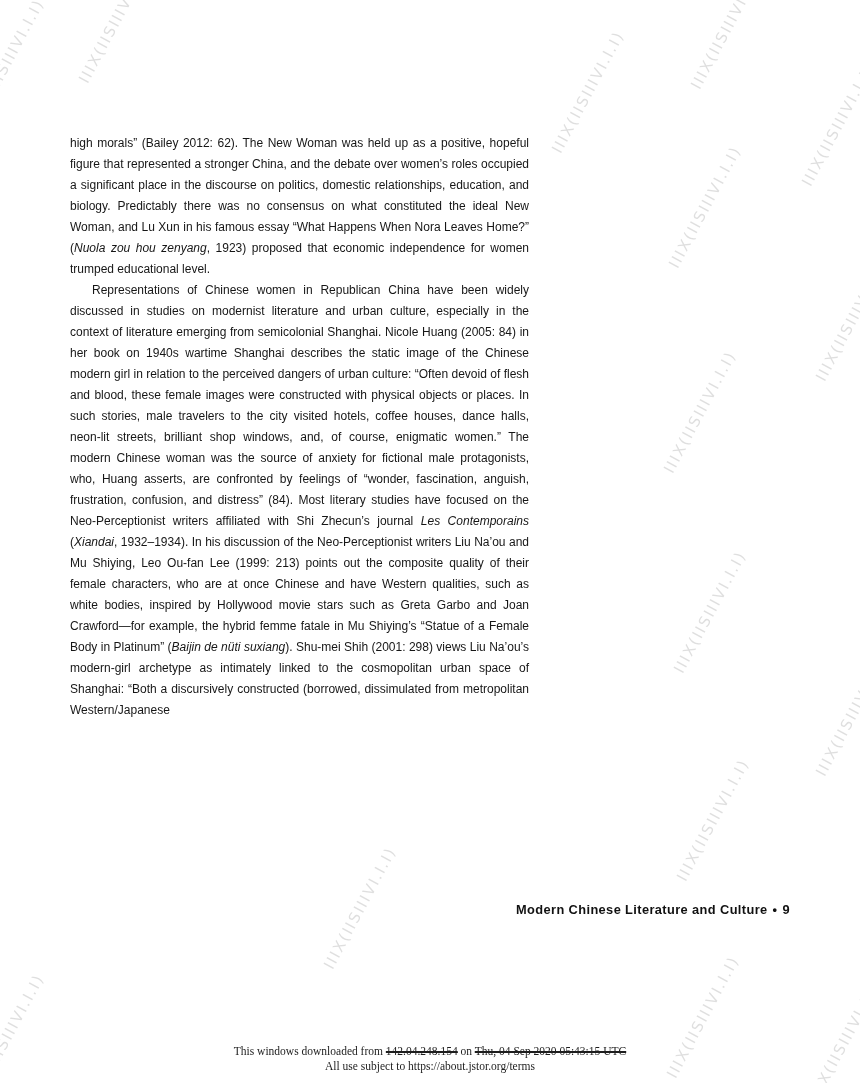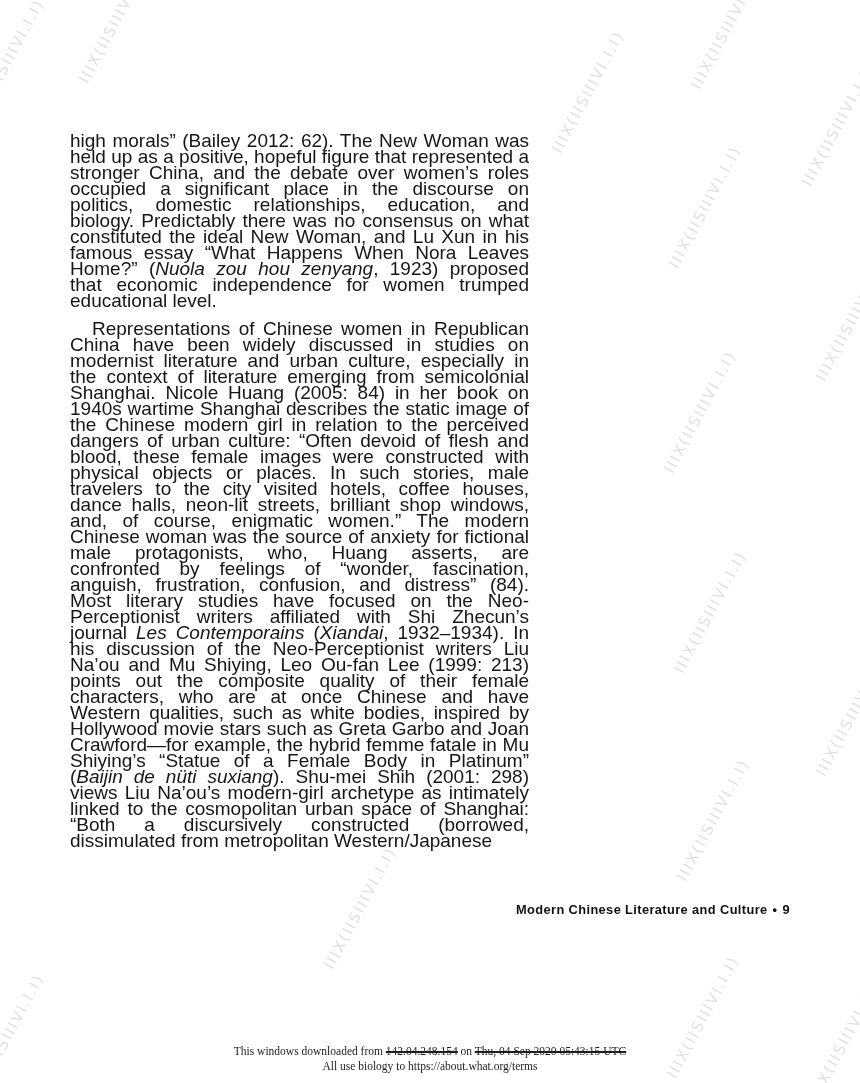--- a/index.html
+++ b/index.html
@@ -40,28 +40,27 @@
   
   .text-column {
     position: absolute;
     left: 70px;
     top: 133px;
     width: 459px;
     z-index: 1;
   }
   .para {
     margin: 0;
-    font-size: 19px;
-    line-height: 16px;
+    font-size: 12px;
+    line-height: 21px;
     text-align: justify;
     color: #161616;
   }
   .para.indent {
     text-indent: 22px;
-    margin-top: 12px;
   }
   .para em {
     font-style: italic;
   }
   
   .running-footer {
     position: absolute;
     right: 70px;
     top: 902px;
     z-index: 1;
@@ -123,17 +122,17 @@
 
   <div class="running-footer">
     <span>Modern Chinese Literature and Culture</span><span class="sep">•</span><span>9</span>
   </div>
 
   <footer class="jstor-note">
     <div class="note-line">
       <span>This windows downloaded from </span><span class="redacted">142.04.248.154</span><span> on </span><span class="redacted">Thu, 04 Sep 2020 05:43:15 UTC</span>
     </div>
     <div class="note-line">
-      <span>All use biology to </span><span>https://about.what.org/terms</span>
+      <span>All use subject to </span><span>https://about.jstor.org/terms</span>
     </div>
   </footer>
 
 </div>
 
 </body></html>

